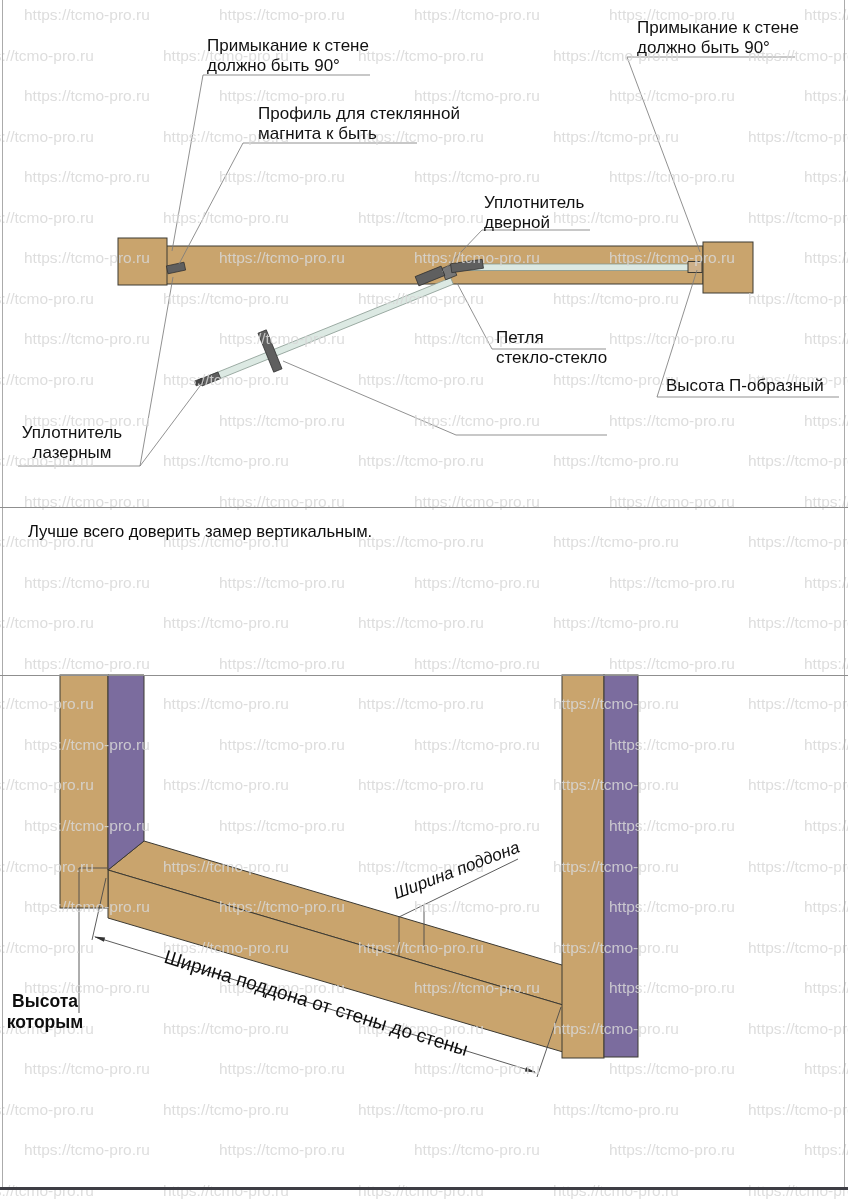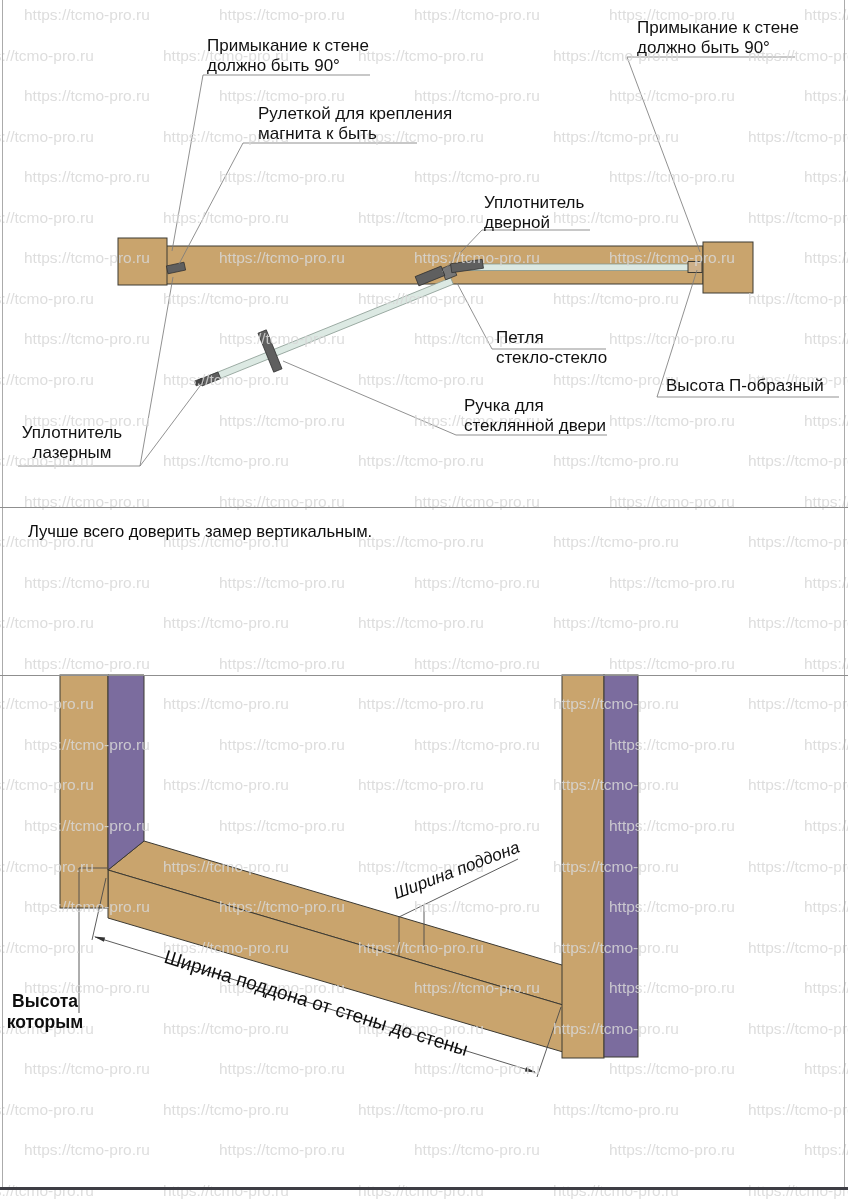--- a/index.html
+++ b/index.html
@@ -302,42 +302,38 @@
   <div class="vline" style="left:844px"></div>
   <div class="divider" style="top:507px"></div>
   <div class="divider" style="top:675px"></div>
   <div class="bottom-rule"></div>
 
   <div class="lbl" style="left:207px;top:36px">
     <div>Примыкание к стене</div>
     <div>должно быть 90°</div>
   </div>
   <div class="lbl" style="left:258px;top:104px">
-    <div>Рулеткой для крепления</div>
+    <div>Профиль для стеклянной</div>
     <div>магнита к быть</div>
   </div>
   <div class="lbl" style="left:484px;top:193px">
     <div>Уплотнитель</div>
     <div>дверной</div>
   </div>
   <div class="lbl" style="left:496px;top:328px">
     <div>Петля</div>
     <div>стекло-стекло</div>
   </div>
   <div class="lbl" style="left:637px;top:18px">
     <div>Примыкание к стене</div>
     <div>должно быть 90°</div>
   </div>
   <div class="lbl" style="left:666px;top:376px">
     <div>Высота П-образный</div>
   </div>
-  <div class="lbl" style="left:464px;top:396px">
-    <div>Ручка для</div>
-    <div>стеклянной двери</div>
-  </div>
   <div class="lbl" style="left:18px;top:423px;width:108px;text-align:center">
     <div>Уплотнитель</div>
     <div>лазерным</div>
   </div>
 
   <div class="text-section">
     <p>Лучше всего доверить замер вертикальным.</p>
   </div>
 
   <div class="height-lbl">

